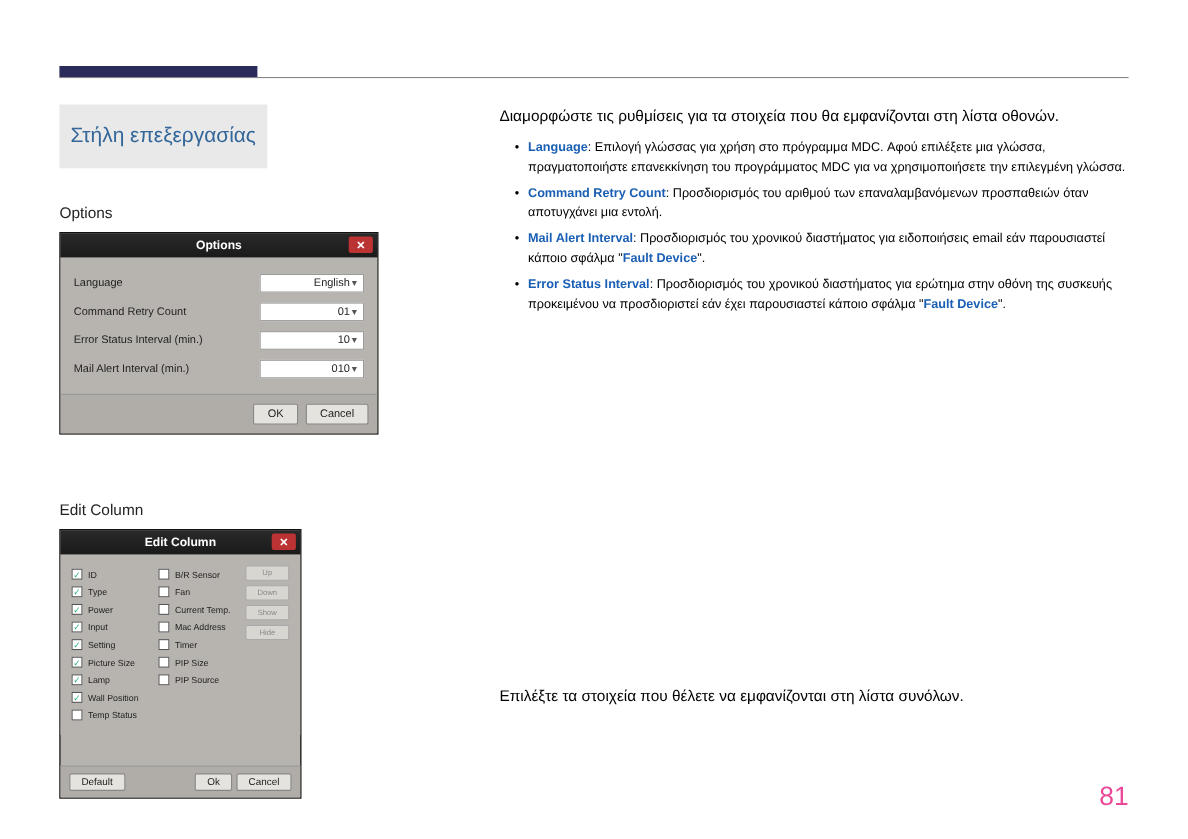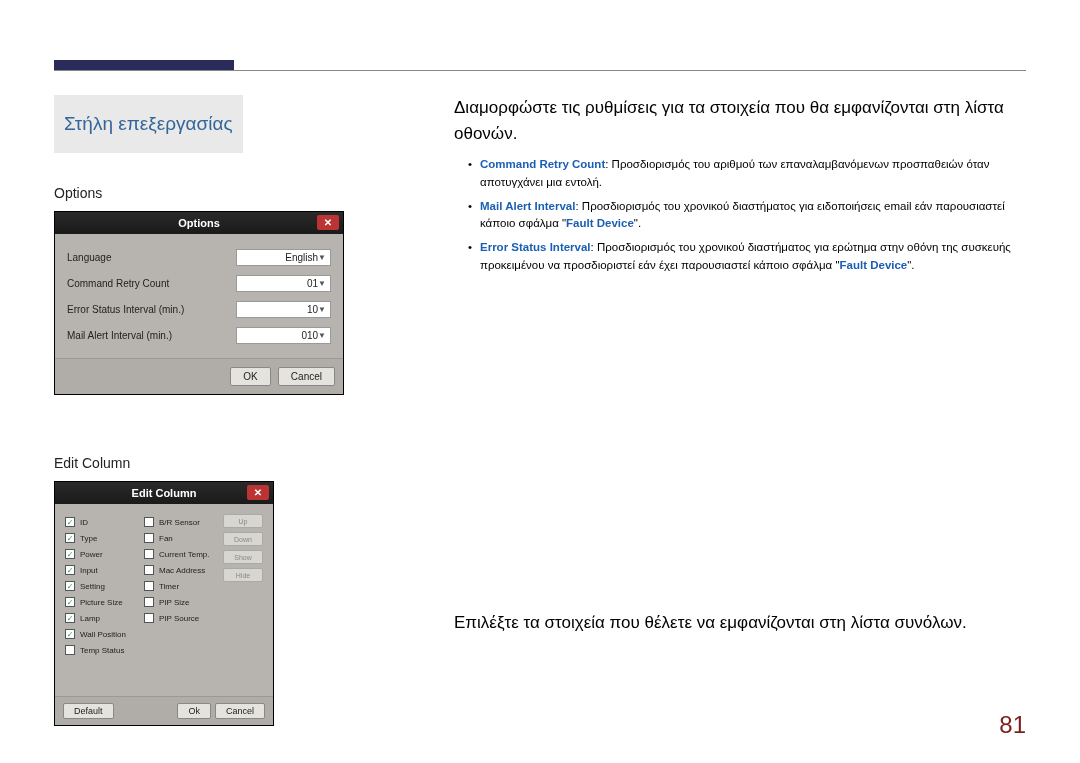--- a/index.html
+++ b/index.html
@@ -25,27 +25,27 @@
   .ec-body { display:flex; padding:10px; gap:8px; background:#b7b4af; }
   .ec-col { flex:1; }
   .ec-item { display:flex; align-items:center; gap:5px; height:16px; font-size:8px; color:#222; }
   .ec-cb { width:10px; height:10px; border:1px solid #555; background:#fff; display:flex; align-items:center; justify-content:center; font-size:8px; color:#2a7; }
   .ec-side { width:40px; display:flex; flex-direction:column; gap:4px; }
   .ec-sbtn { background:#d8d6d0; border:1px solid #aaa; height:14px; font-size:7px; display:flex; align-items:center; justify-content:center; color:#888; border-radius:2px; }
   .ec-footer { display:flex; justify-content:space-between; padding:6px 8px; background:#b0ada8; border-top:1px solid #999;margin-top:28px; }
   .ec-footer .right { display:flex; gap:4px; }
   .ec-btn { background:#e5e3de; border:1px solid #888; font-size:9px; padding:2px 10px; color:#222; border-radius:2px; }
   
-  .desc { font-size:17px; color:#000; line-height:1.5; }
+  .desc { font-size:14px; color:#000; line-height:1.5; }
   .bullets { margin:10px 0 0 14px; }
   .bullets li { font-size:11.5px; line-height:1.55; margin-bottom:6px; list-style:none; position:relative; padding-left:12px; }
   .bullets li::before { content:"•"; position:absolute; left:0; top:0; color:#000; }
   .kw { color:#1a5fb4; font-weight:bold; }
   .kw2 { color:#1a5fb4; font-weight:bold; }
-  .page-num { position:absolute; bottom:24px; right:54px; font-size:24px; color:#7f1d1d;text-align:right; }
+  .page-num { position:absolute; bottom:24px; right:54px; font-size:24px; color:#ec4899;text-align:right; }
   .right-col .sec2 { margin-top: 335px; }
 </style>
 </head>
 <body>
 
 <div class="header-accent"></div>
 <div class="header-line"></div>
 
 <div class="page">
   <div class="left-col">
@@ -183,20 +183,21 @@
           <span class="ec-btn">Ok</span>
           <span class="ec-btn">Cancel</span>
         </span>
       </div>
     </div>
   </div>
 
   <div class="right-col">
     <div class="desc">Διαμορφώστε τις ρυθμίσεις για τα στοιχεία που θα εμφανίζονται στη λίστα οθονών.</div>
     <ul class="bullets">
+      <li><span class="kw">Language</span><span>: Επιλογή γλώσσας για χρήση στο πρόγραμμα MDC. Αφού επιλέξετε μια γλώσσα, πραγματοποιήστε επανεκκίνηση του προγράμματος MDC για να χρησιμοποιήσετε την επιλεγμένη γλώσσα.</span></li>
       <li><span class="kw">Command Retry Count</span><span>: Προσδιορισμός του αριθμού των επαναλαμβανόμενων προσπαθειών όταν αποτυγχάνει μια εντολή.</span></li>
       <li><span class="kw">Mail Alert Interval</span><span>: Προσδιορισμός του χρονικού διαστήματος για ειδοποιήσεις email εάν παρουσιαστεί κάποιο σφάλμα "</span><span class="kw2">Fault Device</span><span>".</span></li>
       <li><span class="kw">Error Status Interval</span><span>: Προσδιορισμός του χρονικού διαστήματος για ερώτημα στην οθόνη της συσκευής προκειμένου να προσδιοριστεί εάν έχει παρουσιαστεί κάποιο σφάλμα "</span><span class="kw2">Fault Device</span><span>".</span></li>
     </ul>
 
     <div class="desc sec2">Επιλέξτε τα στοιχεία που θέλετε να εμφανίζονται στη λίστα συνόλων.</div>
   </div>
 </div>
 
 <div class="page-num">81</div>

